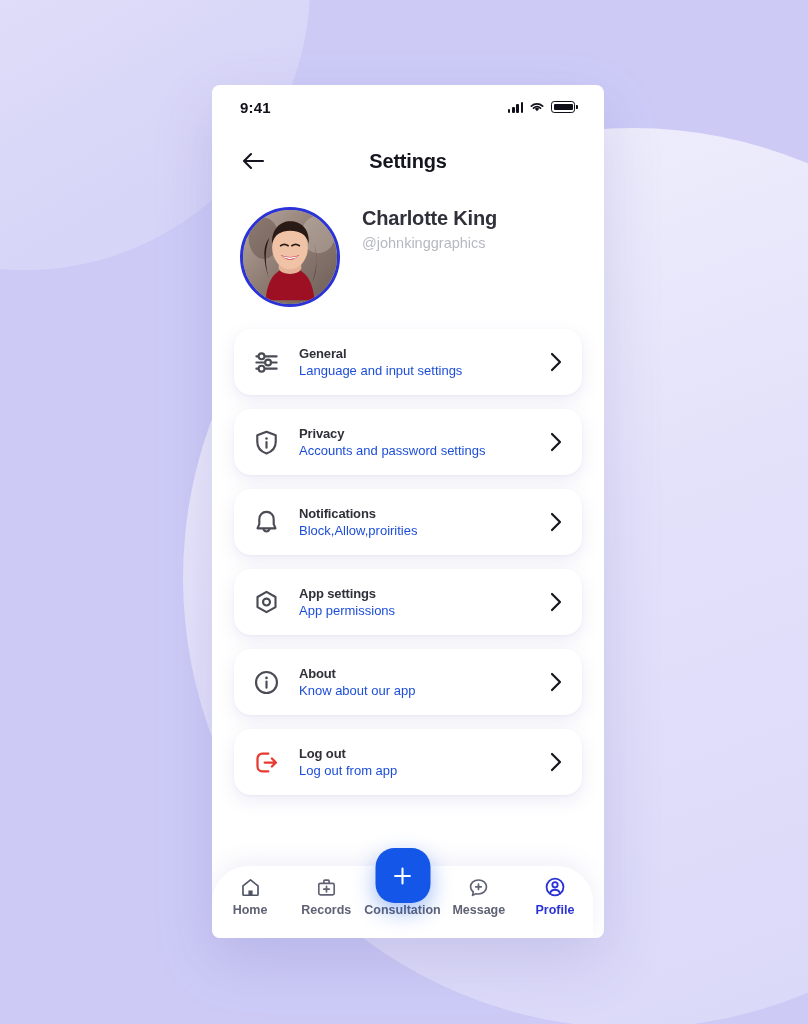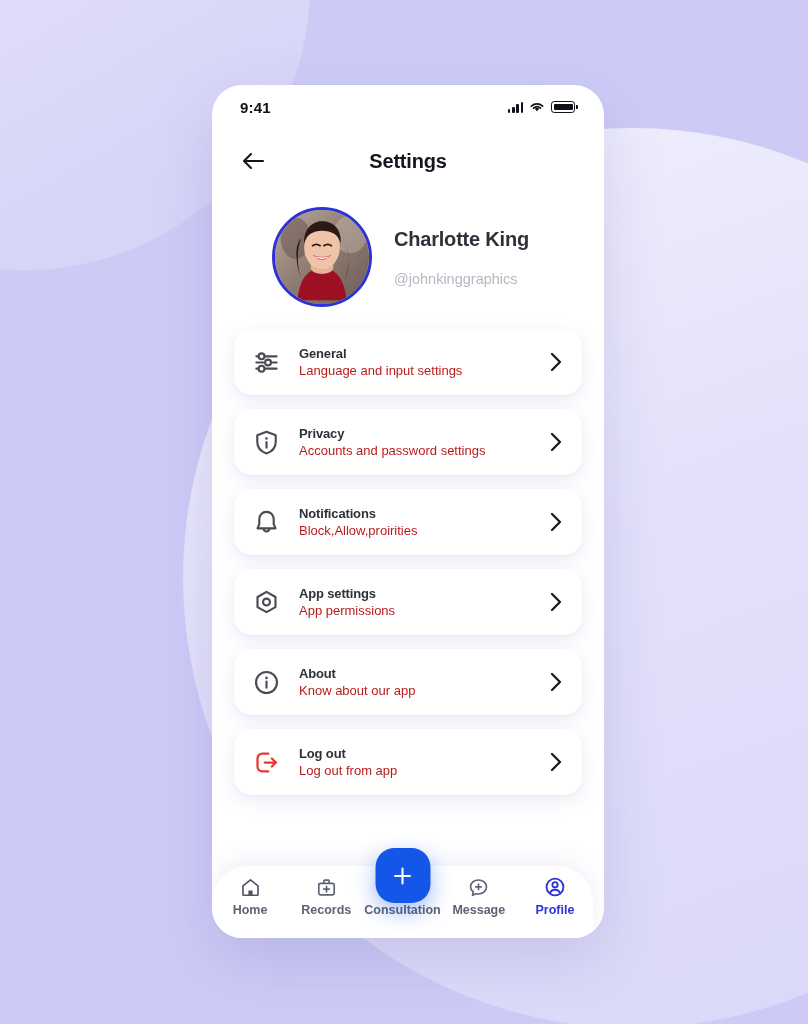--- a/index.html
+++ b/index.html
@@ -20,21 +20,21 @@
   .blob-big {
     left:183px; top:128px; width:900px; height:900px;
     background:linear-gradient(160deg,#f2f1fc 0%,#e3e1fa 45%,#d9d7f8 100%);
   }
 
   
   .phone {
     position:absolute; left:212px; top:85px;
     width:392px; height:853px;
     background:#ffffff;
-    border-radius:30px;
+    border-radius:8px;
     overflow:hidden;
     box-shadow:0 22px 60px rgba(90,84,170,.18);
   }
 
   
   .statusbar {
     height:44px; display:flex; align-items:center;
     justify-content:space-between; padding:0 26px 0 28px;
   }
   .status-time { font-size:15px; font-weight:700; color:#10101a; letter-spacing:.2px; }
@@ -53,43 +53,43 @@
     position:absolute; left:26px; top:50%; transform:translateY(-50%);
     width:30px; height:30px; display:flex; align-items:center; justify-content:center;
     cursor:pointer;
   }
   .page-title {
     width:100%; text-align:center;
     font-size:20px; font-weight:800; color:#15151f; letter-spacing:-.2px;
   }
 
   
-  .profile { display:flex; align-items:center; gap:22px; padding:14px 0 22px 60px; }
+  .profile { display:flex; align-items:flex-start; gap:22px; padding:14px 0 22px 28px; }
   .avatar {
     width:100px; height:100px; border-radius:50%;
     border:3.5px solid #2b33d8; overflow:hidden; flex:none;
     position:relative; background:#bcb3ad;
   }
   .avatar svg { display:block; width:100%; height:100%; }
   .profile-name { font-size:20px; font-weight:800; color:#2f3039; letter-spacing:-.2px; }
-  .profile-handle { font-size:14.5px; color:#b6b8c2; margin-top:20px; }
+  .profile-handle { font-size:14.5px; color:#b6b8c2; margin-top:5px; }
 
   
   .list { padding:0 22px; display:flex; flex-direction:column; gap:14px; }
   .item {
     background:#ffffff; border-radius:17px;
     height:66px; display:flex; align-items:center; gap:17px;
     padding:0 18px 0 17px;
     box-shadow:0 6px 18px rgba(116,110,190,.13), 0 1px 3px rgba(116,110,190,.07);
     cursor:pointer;
   }
   .item-ico { width:31px; height:31px; flex:none; display:flex; align-items:center; justify-content:center; }
   .item-txt { flex:1; min-width:0; }
   .item-title { font-size:13px; font-weight:800; color:#2f3039; letter-spacing:-.15px; }
-  .item-sub { font-size:13px; color:#b91c1c; margin-top:2px; }
+  .item-sub { font-size:13px; color:#1d4ed8; margin-top:2px; }
   .chev { flex:none; width:16px; display:flex; align-items:center; justify-content:center; }
 
   
   .navwrap { position:absolute; left:0; right:11px; bottom:0; height:84px; }
   .nav {
     position:absolute; left:0; right:0; bottom:0; height:72px;
     background:#fff; border-radius:36px 36px 0 0;
     display:flex; align-items:flex-start; padding-top:10px;
     box-shadow:0 -6px 22px rgba(116,110,190,.10);
   }

